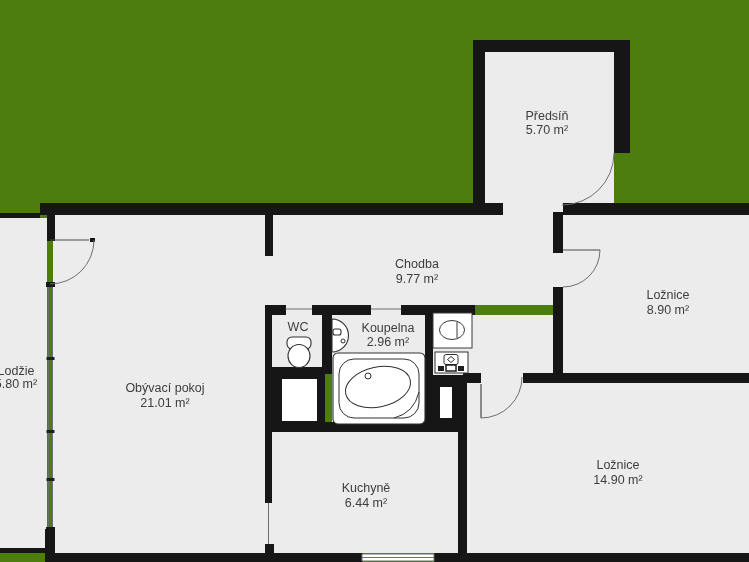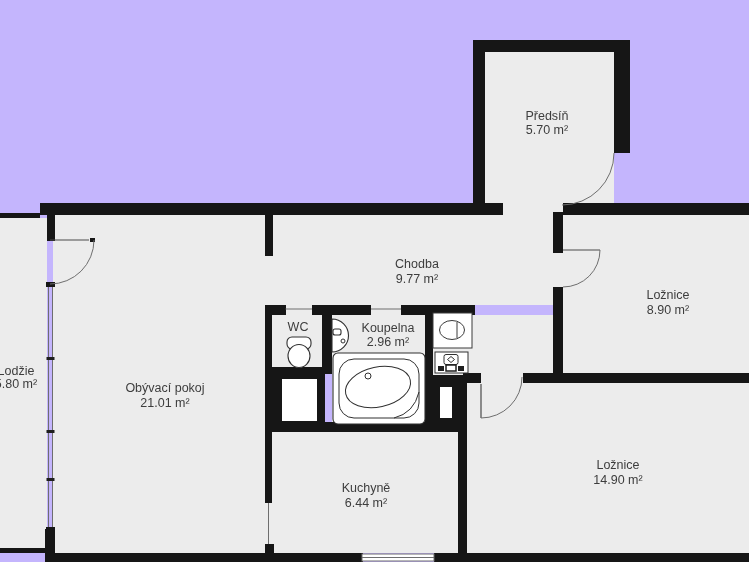--- a/index.html
+++ b/index.html
@@ -1,16 +1,16 @@
 <!DOCTYPE html>
 <html style="--wall: #161616; --floor: #ececec; --line: #6e6e6e; --text: #3d3d3d;"><head>
 <meta charset="utf-8">
 <style>
   html,body{margin:0;padding:0;background:#ffffff;}
-  #stage{position:relative;width:749px;height:562px;background:#c4b5fd;overflow:hidden;}
+  #stage{position:relative;width:749px;height:562px;background:#4d7c0f;overflow:hidden;}
   svg{display:block;}
   .floor{fill:var(--floor,#ececec);}
   .wall{fill:var(--wall,#161616);}
   .slot{fill:#ffffff;}
   .thin{stroke:var(--line,#6e6e6e);stroke-width:1;fill:none;}
   .leaf{stroke:#4a4a4a;stroke-width:1.2;fill:none;}
   .fix{fill:#ffffff;stroke:#303030;stroke-width:1.1;}
   .fixdark{fill:#1f1f1f;stroke:none;}
   .lbl{font-family:"Liberation Sans","DejaVu Sans",sans-serif;font-size:12.5px;fill:var(--text,#3d3d3d);text-anchor:middle;}
 </style>

